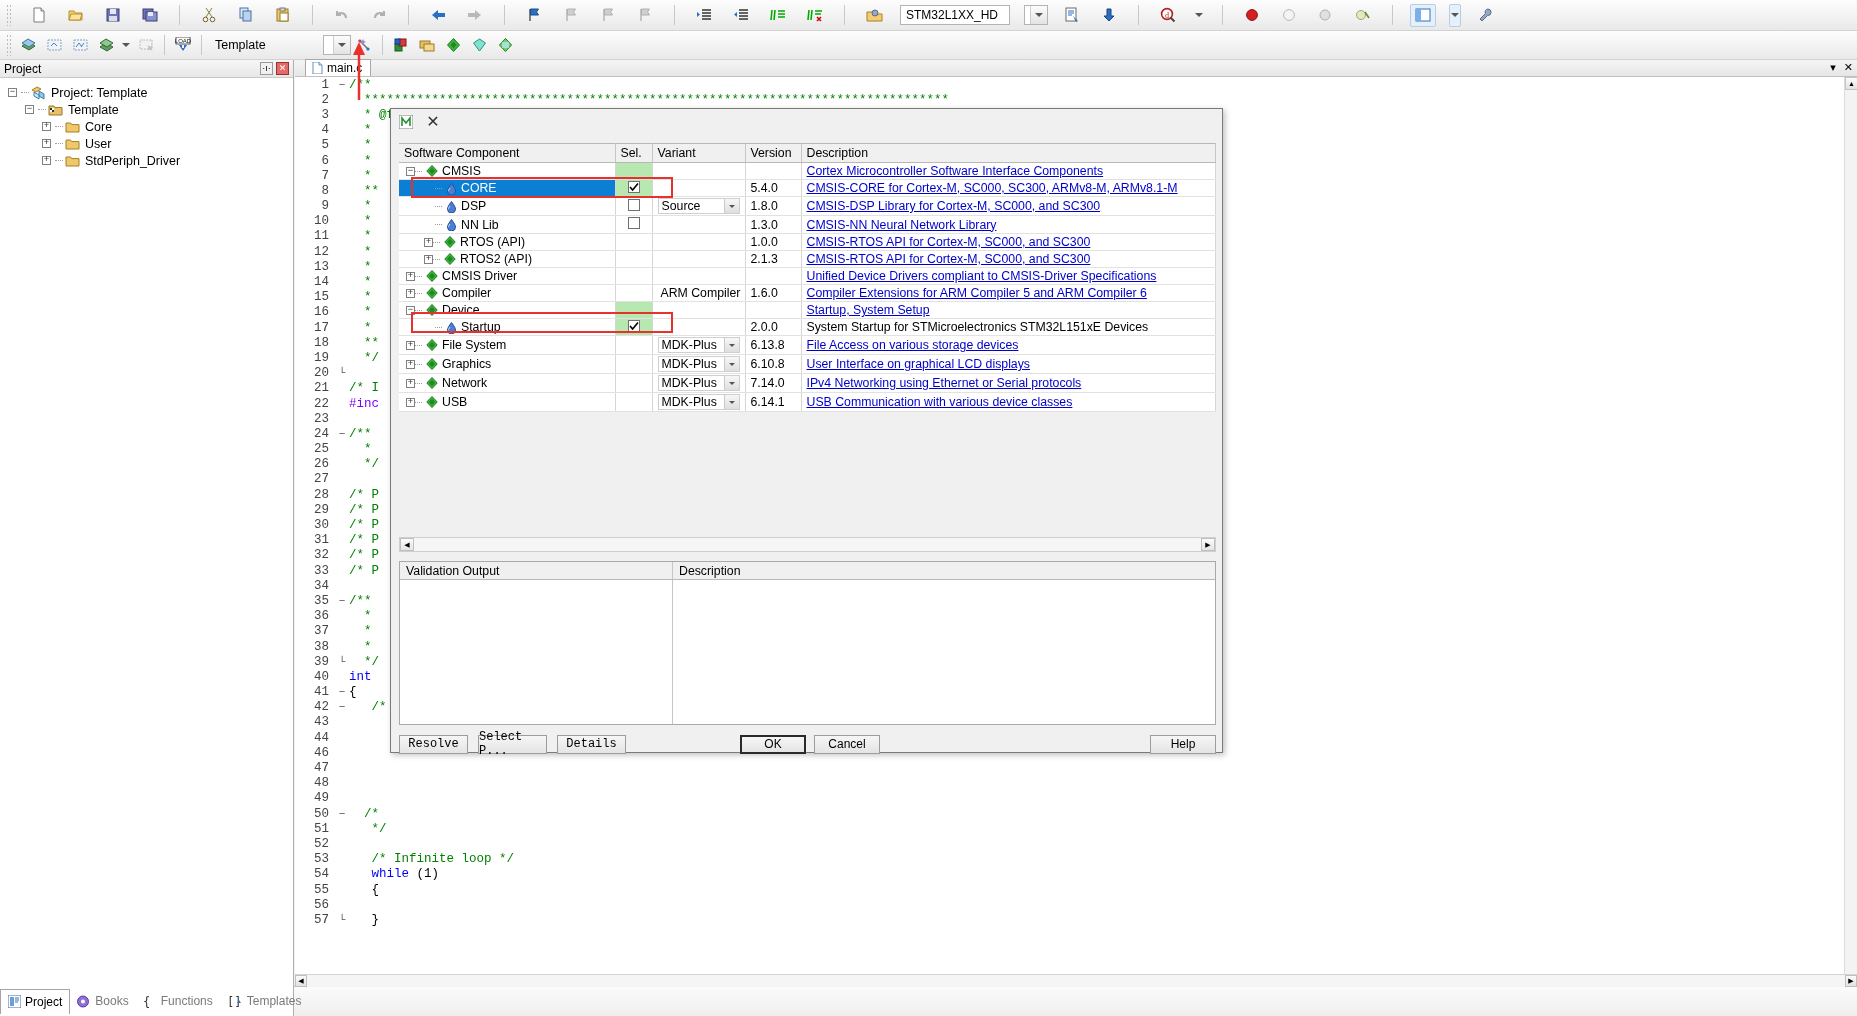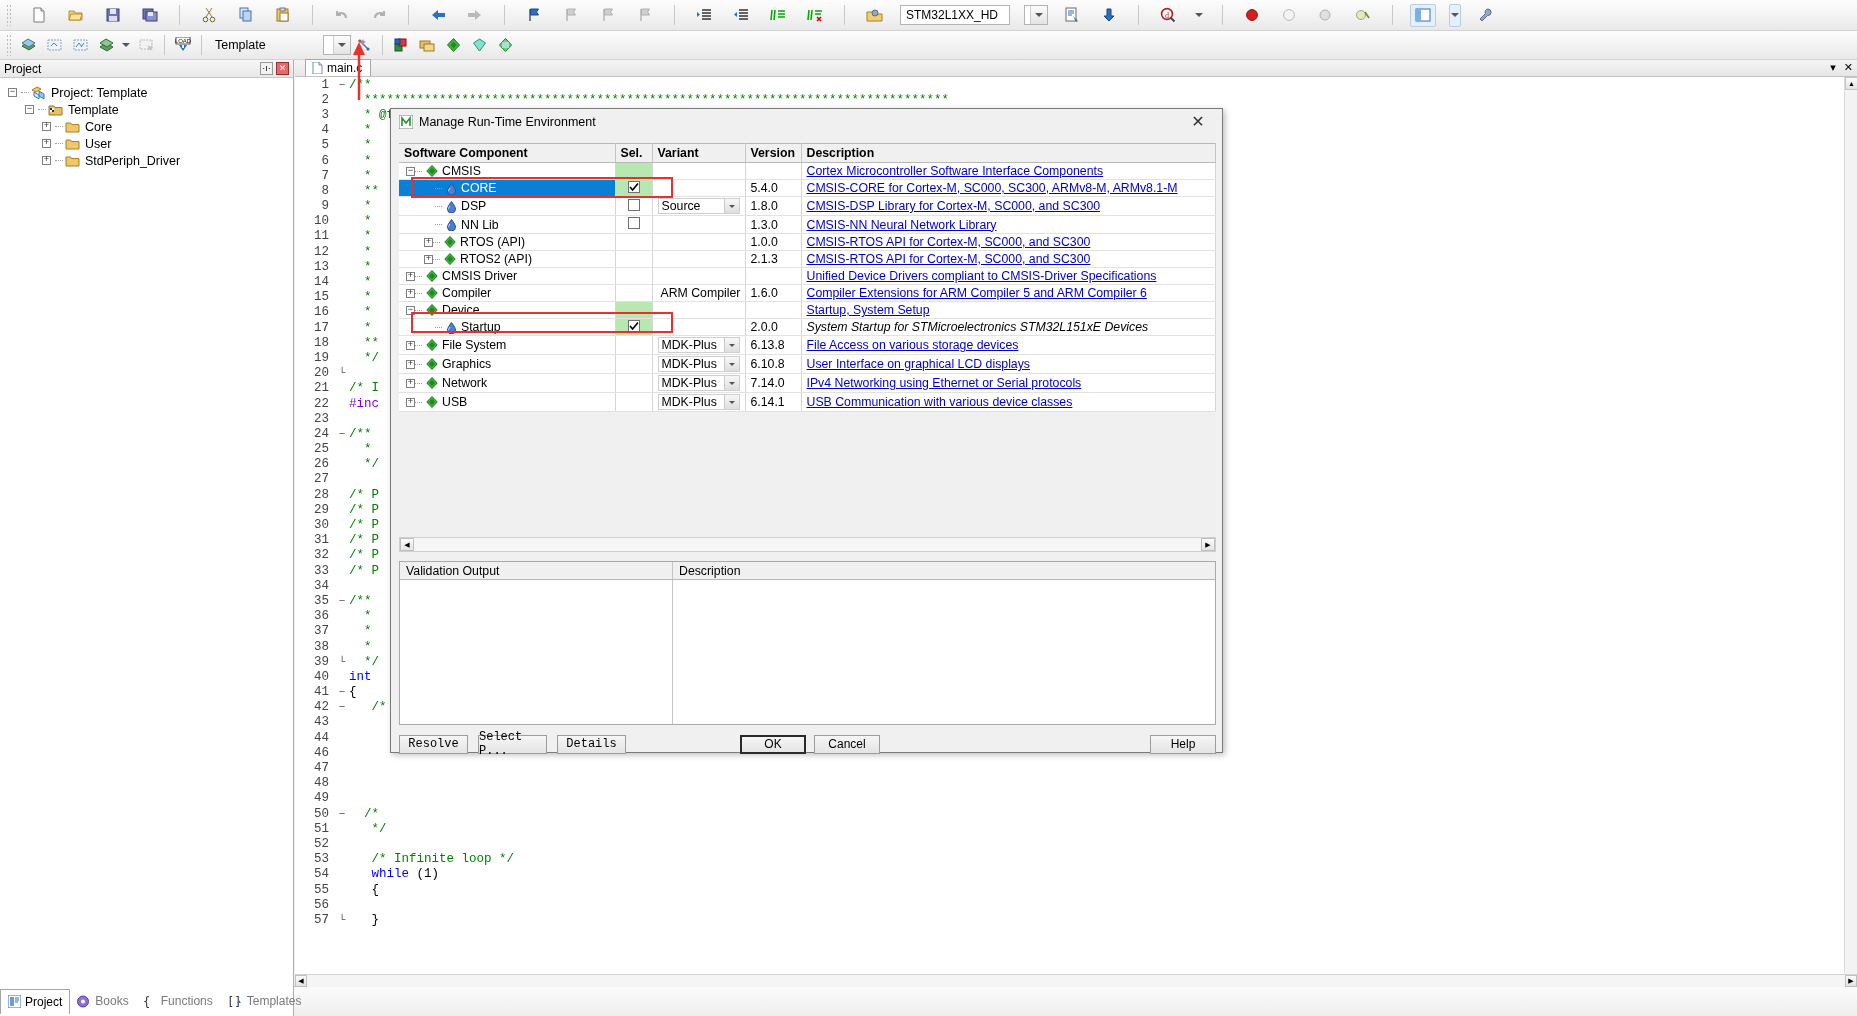--- a/index.html
+++ b/index.html
@@ -117,31 +117,31 @@
     box-shadow: 2px 2px 6px rgba(0,0,0,.25);
   }
   #dlg-title { height:25px; background:#f0f0f0; display:flex; align-items:center; padding:0 4px 0 8px; }
   #dlg-title .t { flex:1; font-size:12.5px; margin-left:6px;}
   #dlg-close { width:40px;height:24px;display:flex;align-items:center;justify-content:center;font-size:16px;color:#333;}
 
   .tbl-wrap { position:absolute; left:8px; top:34px; width:817px; height:118px; }
   table.rte { border-collapse: collapse; width: 100%; table-layout: fixed;
       background:#fff; font-size:12.3px; }
   table.rte th {
-    font-weight: bold; text-align:left; padding:2px 5px; height:18px;
+    font-weight: normal; text-align:left; padding:2px 5px; height:18px;
     background:#f0f0f0; border-right:1px solid #c6c6c6; border-bottom:1px solid #b8b8b8;
     border-top:1px solid #b8b8b8;
   }
   table.rte td { padding:1px 5px; height:17px; border-right:1px solid #d6d6d6;
      border-bottom:1px solid #e2e2e2; overflow:hidden; white-space:nowrap; vertical-align:middle;}
   td.c-name { border-right:1px solid #c0c0c0; padding-left:4px; }
   td.c-sel { text-align:center; padding:0; }
   td.c-var { padding:0 2px; position:relative;}
   .desc-link { color:#0000cc; text-decoration:underline; }
-  .desc-plain { color:#000;font-style:italic; }
+  .desc-plain { color:#000; }
   tr.sel-row td.c-name { background:#0a7fd4; color:#fff; }
   td.green { background:#b6e8b0; }
 
   .nm { display:flex; align-items:center; white-space:nowrap; }
   .exp-box { width:9px;height:9px;border:1px solid #808080;background:#fff;
      display:flex;align-items:center;justify-content:center;font-size:9px;line-height:7px;
      font-family:"Liberation Mono",monospace;color:#333;flex:none; }
   .dots { width:7px; border-top:1px dotted #9a9a9a; flex:none;}
   .gem { width:12px;height:12px;flex:none;margin:0 4px; position:relative; }
   .gem svg{display:block;}
@@ -697,21 +697,20 @@
       <div class="sc-arrow">▶</div>
     </div>
   </div>
 
   <div id="dialog">
     <div id="dlg-title">
       <svg width="14" height="14" viewBox="0 0 14 14">
           <rect x="0" y="0" width="14" height="14" fill="#fff" stroke="#7a7a7a"></rect>
           <path d="M3 11L3 3l4 5 4-5v8" stroke="#2a8f3a" fill="none" stroke-width="1.6"></path>
         </svg>
-      <span class="t">Manage Run-Time Environment</span>
       <span id="dlg-close">✕</span>
     </div>
 
     <div class="tbl-wrap">
       <table class="rte">
         <colgroup>
           <col style="width:216px">
             <col style="width:37px">
             <col style="width:93px">
             <col style="width:56px">

